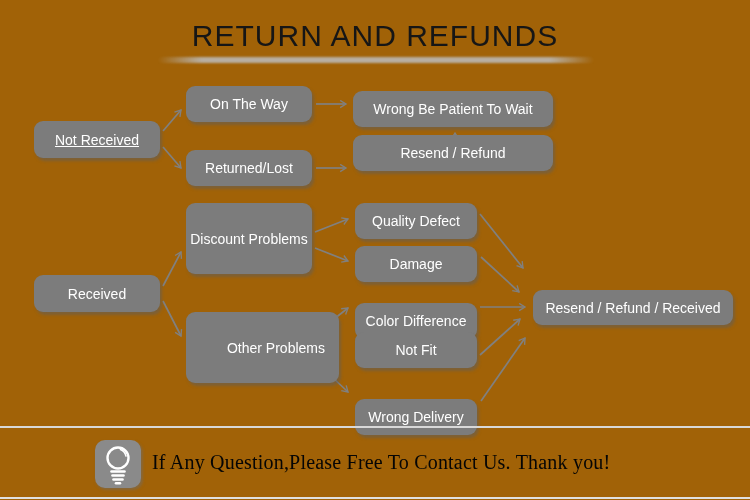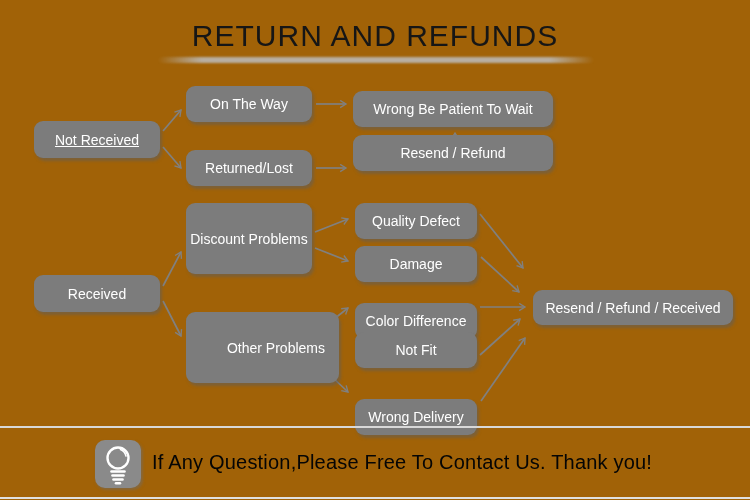--- a/index.html
+++ b/index.html
@@ -23,21 +23,21 @@
     font-size:14px;line-height:16px;
     box-shadow:2px 3px 3px rgba(95,95,95,.55);
   }
   .footer-line{position:absolute;left:0;width:750px;height:2px;background:#d8d8d8;}
   .footer-line.bottom{background:#e0e0e0;}
   .bulb-box{
     position:absolute;left:95px;top:440px;width:46px;height:48px;border-radius:10px;
     background:var(--iconbg,#8a8a8a);box-shadow:1.5px 2px 2.5px rgba(110,110,110,.5);
   }
   .footer-text{
-    position:absolute;left:152px;top:451px;font-size:20px;color:#050505;letter-spacing:.2px;
+    position:absolute;left:152px;top:451px;font-size:20px;color:#050505;letter-spacing:.2px;font-family:Liberation Serif, serif;
   }
 </style>
 </head>
 <body>
 
 <div class="stage">
 
   <div class="title">RETURN AND REFUNDS</div>
   <div class="title-shadow"></div>
 

